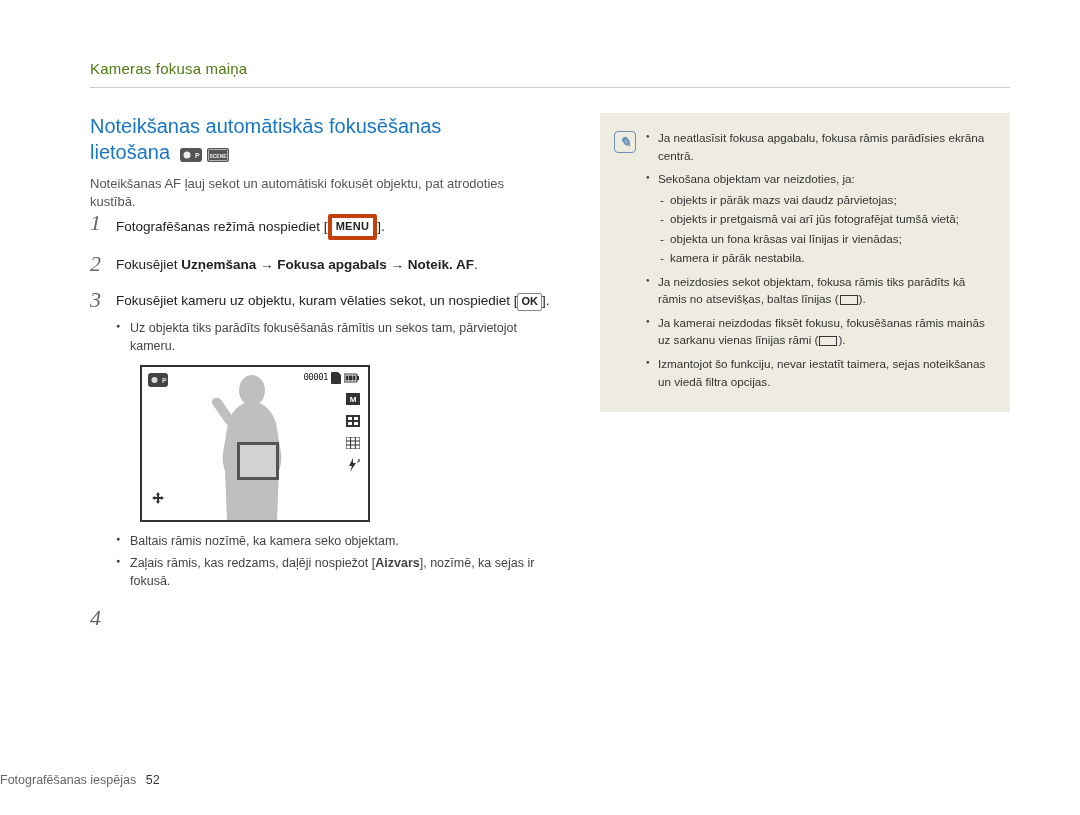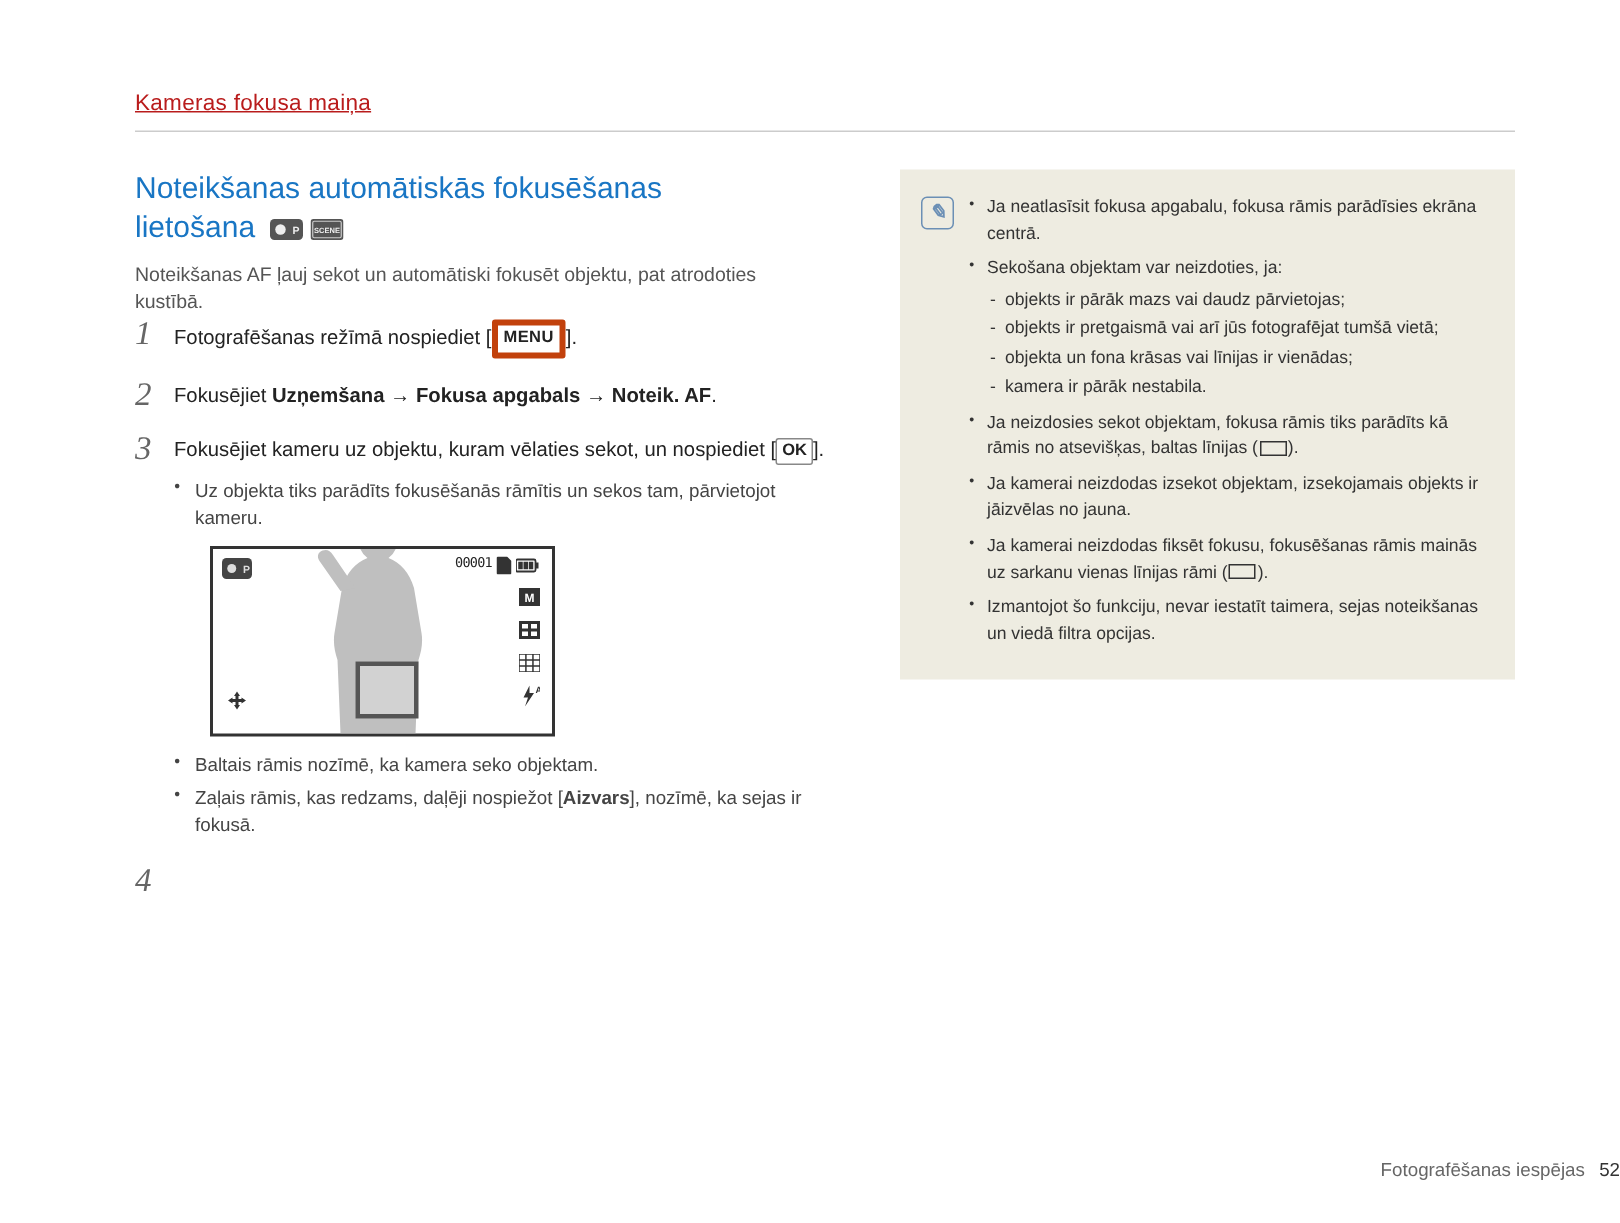--- a/index.html
+++ b/index.html
@@ -1,53 +1,53 @@
 <!DOCTYPE html>
 <html><head>
 <meta charset="utf-8">
 <style>
   * { box-sizing: border-box; margin: 0; padding: 0; }
   html, body { width: 1080px; height: 815px; background: #fff; font-family: Arial, Helvetica, sans-serif; color: #333; }
   .page { padding: 60px 70px 30px 90px; position: relative; width: 100%; height: 100%; }
-  .header { font-size: 15px; color: #b91c1c; padding-bottom: 10px; border-bottom: 1px solid #ccc; margin-bottom: 25px; letter-spacing: 0.2px; text-decoration: underline; }
+  .header { font-size: 15px; color: #4d7c0f; padding-bottom: 10px; border-bottom: 1px solid #ccc; margin-bottom: 25px; letter-spacing: 0.2px; }
   .columns { display: flex; gap: 50px; }
   .col-left { flex: 0 0 460px; }
   .col-right { flex: 1; }
   .section-title { color: #1976c4; font-size: 20px; line-height: 1.3; margin-bottom: 4px; font-weight: 500; }
   .title-icons { display: inline-block; vertical-align: middle; margin-left: 4px; }
   .title-icons svg { vertical-align: middle; }
   .intro { font-size: 13px; color: #555; line-height: 1.4; margin-top: 8px; }
   .step { display: flex; align-items: flex-start; margin-bottom: 12px; }
   .step-num { font-family: Georgia, 'Times New Roman', serif; font-style: italic; font-size: 22px; color: #666; width: 26px; flex-shrink: 0; line-height: 1.1; }
   .step-body { font-size: 13.5px; color: #222; line-height: 1.45; padding-top: 3px; }
   .step-body .bold { font-weight: bold; }
   .btn-box { display: inline-block; border: 4px solid #c2410c; border-radius: 2px; padding: 1px 4px; font-size: 11px; font-weight: bold; vertical-align: middle; letter-spacing: 0.3px; }
   .ok-box { display: inline-block; border: 1px solid #888; border-radius: 2px; padding: 0 3px; font-size: 11px; font-weight: bold; vertical-align: middle; }
   .sub-list { list-style: none; margin-top: 8px; margin-left: 0; font-size: 12.5px; color: #444; line-height: 1.45; }
   .sub-list li { position: relative; padding-left: 14px; margin-bottom: 4px; }
   .sub-list li::before { content: "●"; position: absolute; left: 0; top: 2px; font-size: 7px; }
-  .camera-box { width: 230px; height: 127px; border: 2px solid #333; margin: 10px 0 10px 24px; position: relative; background: #fff; overflow: hidden; }
+  .camera-box { width: 230px; height: 157px; border: 2px solid #333; margin: 10px 0 10px 24px; position: relative; background: #fff; overflow: hidden; }
   .cam-top { position: absolute; top: 4px; right: 8px; font-size: 9px; font-family: monospace; letter-spacing: -0.5px; }
   .cam-top-icons { display:flex; gap:3px; align-items:center; }
   .cam-tl { position:absolute; top:6px; left:6px; }
   .cam-side { position: absolute; right: 8px; top: 26px; display: flex; flex-direction: column; gap: 10px; align-items: center; font-size: 10px; }
   .cam-side .ico { width: 14px; height: 12px; display:flex; align-items:center; justify-content:center; }
   .cam-bl { position:absolute; bottom:8px; left:8px; }
   .silhouette { position: absolute; bottom: 0; left: 55px; }
   .focus-sq { position: absolute; left: 95px; top: 75px; width: 42px; height: 38px; border: 3px solid #555; background: rgba(255,255,255,0.3); }
   .note-box { background: #eeece1; padding: 16px 16px 16px 14px; font-size: 11.7px; color: #333; line-height: 1.5; display: flex; align-items: flex-start; gap: 10px; }
   .note-icon { width: 22px; height: 22px; border: 1.5px solid #6b8fb5; border-radius: 4px; flex-shrink: 0; display: flex; align-items: center; justify-content: center; color: #6b8fb5; font-weight: bold; font-style: italic; font-family: Georgia, serif; font-size: 14px; margin-top: 2px; }
   .note-list { list-style: none; }
   .note-list > li { position: relative; padding-left: 12px; margin-bottom: 6px; }
   .note-list > li::before { content: "●"; position: absolute; left: 0; top: 3px; font-size: 6px; }
   .note-sub { list-style: none; margin-top: 3px; }
   .note-sub li { position: relative; padding-left: 12px; margin-bottom: 2px; }
   .note-sub li::before { content: "-"; position: absolute; left: 2px; top: 0; }
   .inline-rect { display: inline-block; width: 18px; height: 10px; border: 1.2px solid #333; vertical-align: middle; margin: 0 1px; }
-  .footer { position: absolute; bottom: 28px; left: 0; right: 0; text-align: right; font-size: 12.5px; color: #666; }
+  .footer { position: absolute; bottom: 28px; left: 0; right: 0; text-align: left; font-size: 12.5px; color: #666; }
   .footer .pg { color: #333; margin-left: 6px; }
 </style>
 </head>
 <body>
 
 <div class="page">
 
   <div class="header">Kameras fokusa maiņa</div>
 
   <div class="columns">
@@ -186,21 +186,20 @@
             <ul class="note-sub">
               <li>objekts ir pārāk mazs vai daudz pārvietojas;</li>
               <li>objekts ir pretgaismā vai arī jūs fotografējat tumšā vietā;</li>
               <li>objekta un fona krāsas vai līnijas ir vienādas;</li>
               <li>kamera ir pārāk nestabila.</li>
             </ul>
           </li>
           <li>
             <span>Ja neizdosies sekot objektam, fokusa rāmis tiks parādīts kā rāmis no atsevišķas, baltas līnijas (</span><span class="inline-rect"></span><span>).</span>
           </li>
-          <li>Ja kamerai neizdodas izsekot objektam, izsekojamais objekts ir jāizvēlas no jauna.</li>
           <li>
             <span>Ja kamerai neizdodas fiksēt fokusu, fokusēšanas rāmis mainās uz sarkanu vienas līnijas rāmi (</span><span class="inline-rect"></span><span>).</span>
           </li>
           <li>Izmantojot šo funkciju, nevar iestatīt taimera, sejas noteikšanas un viedā filtra opcijas.</li>
         </ul>
       </div>
     </div>
   </div>
 
   <div class="footer">

